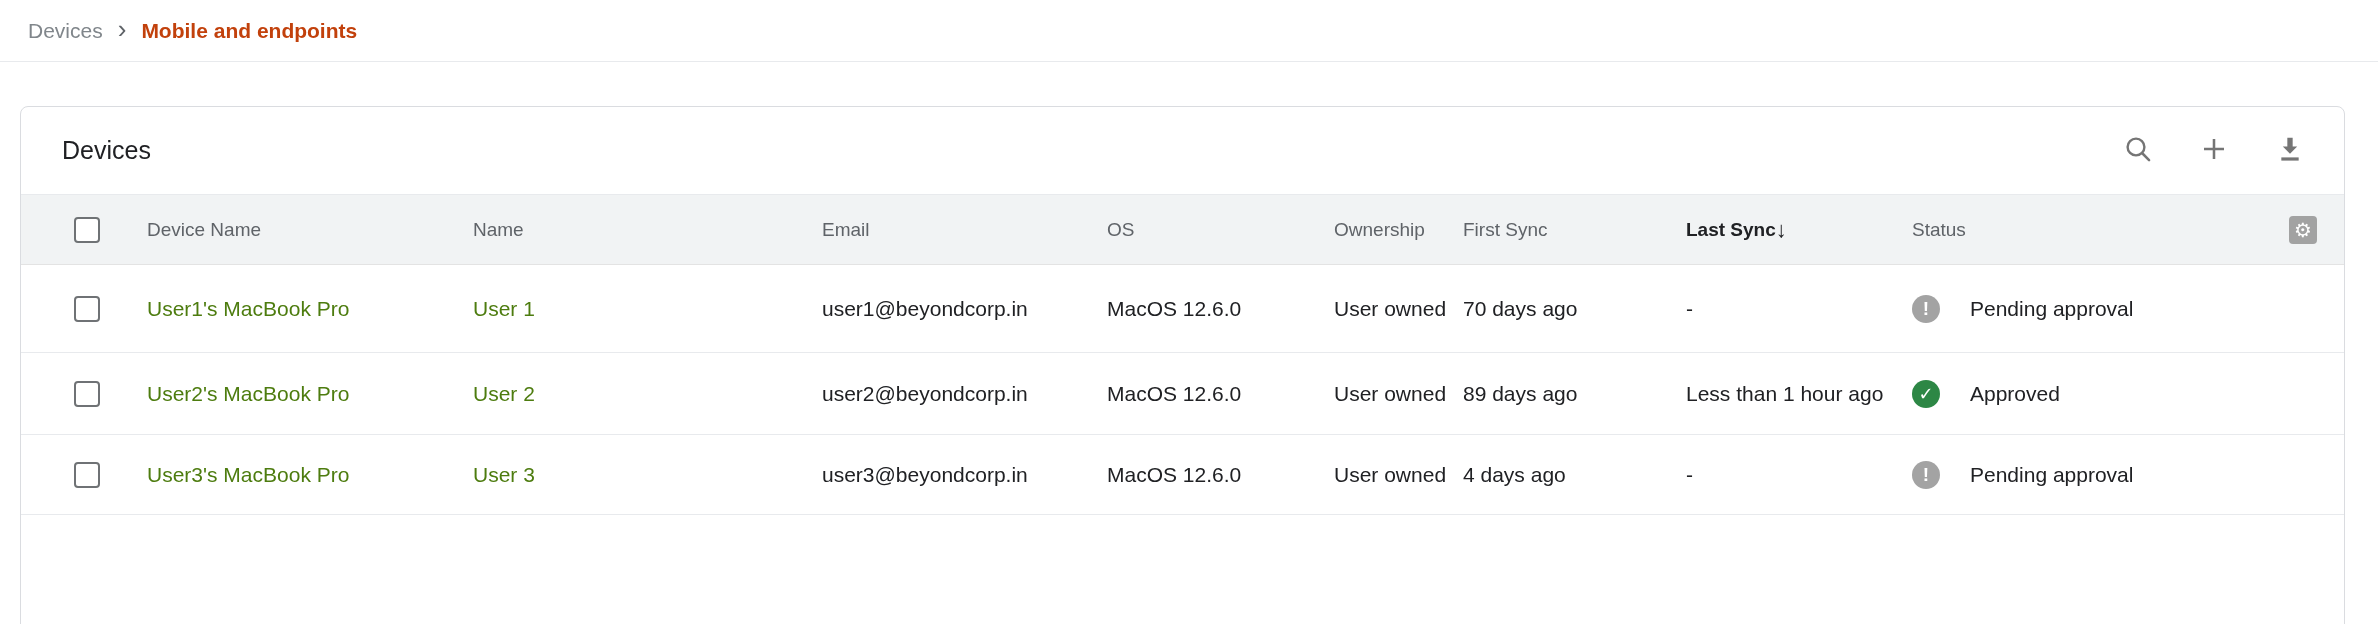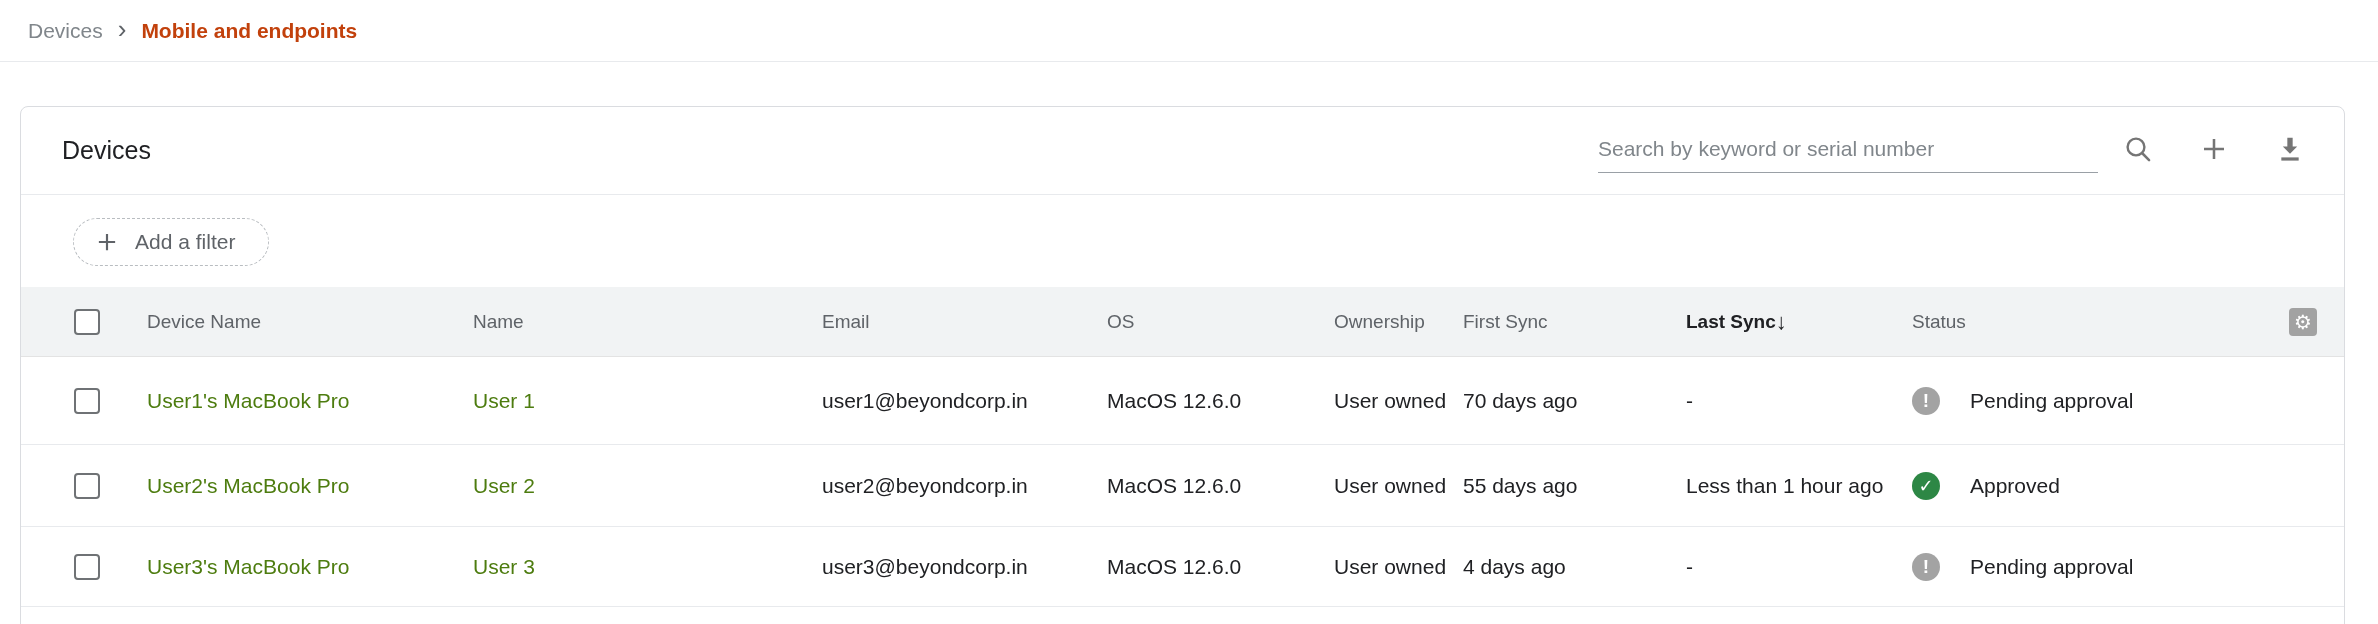--- a/index.html
+++ b/index.html
@@ -124,49 +124,40 @@
     <span class="crumb-parent">Devices</span>
     <span class="crumb-sep">›</span>
     <span class="crumb-current">Mobile and endpoints</span>
   </div>
 
   <div class="card">
 
     <div class="card-head">
       <div class="card-title">Devices</div>
 
-      <input class="search-input" type="text" placeholder="Search by keyword or serial number" style="">
 
       <div class="icon-btn btn-search">
         <svg width="32" height="32" viewBox="0 0 24 24">
           <circle cx="10.5" cy="10.5" r="6.3" fill="none" stroke="#757575" stroke-width="1.8"></circle>
           <line x1="15.2" y1="15.2" x2="20.3" y2="20.3" stroke="#757575" stroke-width="1.9" stroke-linecap="round"></line>
         </svg>
       </div>
       <div class="icon-btn btn-add">
         <svg width="32" height="32" viewBox="0 0 24 24">
           <path d="M12 4.5v15M4.5 12h15" stroke="#757575" stroke-width="1.9" fill="none"></path>
         </svg>
       </div>
       <div class="icon-btn btn-download">
         <svg width="32" height="32" viewBox="0 0 24 24">
           <path d="M12 15.5l5.4-5.4h-3.4V3.5h-4v6.6H6.6z" fill="#757575"></path>
           <rect x="5.5" y="18.3" width="13" height="2.4" fill="#757575"></rect>
         </svg>
       </div>
     </div>
 
-    <div class="filter-band">
-      <div class="filter-chip">
-        <svg width="26" height="26" viewBox="0 0 24 24">
-          <path d="M12 4.5v15M4.5 12h15" stroke="#5f6368" stroke-width="2" fill="none"></path>
-        </svg>
-        <span class="filter-chip-label">Add a filter</span>
-      </div>
-    </div>
 
     <div class="thead">
       <span class="hcell c-check">
         <span class="checkbox"></span>
       </span>
       <span class="hcell c-device">Device Name</span>
       <span class="hcell c-name">Name</span>
       <span class="hcell c-email">Email</span>
       <span class="hcell c-os">OS</span>
       <span class="hcell c-own">Ownership</span>
@@ -204,21 +195,21 @@
 
       <div class="row">
         <span class="cell c-check">
             <span class="checkbox"></span>
           </span>
         <span class="cell c-device link">User2's MacBook Pro</span>
         <span class="cell c-name link">User 2</span>
         <span class="cell c-email">user2@beyondcorp.in</span>
         <span class="cell c-os">MacOS 12.6.0</span>
         <span class="cell c-own">User owned</span>
-        <span class="cell c-first">55 days ago</span>
+        <span class="cell c-first">89 days ago</span>
         <span class="cell c-last">Less than 1 hour ago</span>
         <span class="cell c-status">
           <span class="status-dot st-approved"></span>
           <span>Approved</span>
         </span>
       </div>
 
       <div class="row">
         <span class="cell c-check">
             <span class="checkbox"></span>

